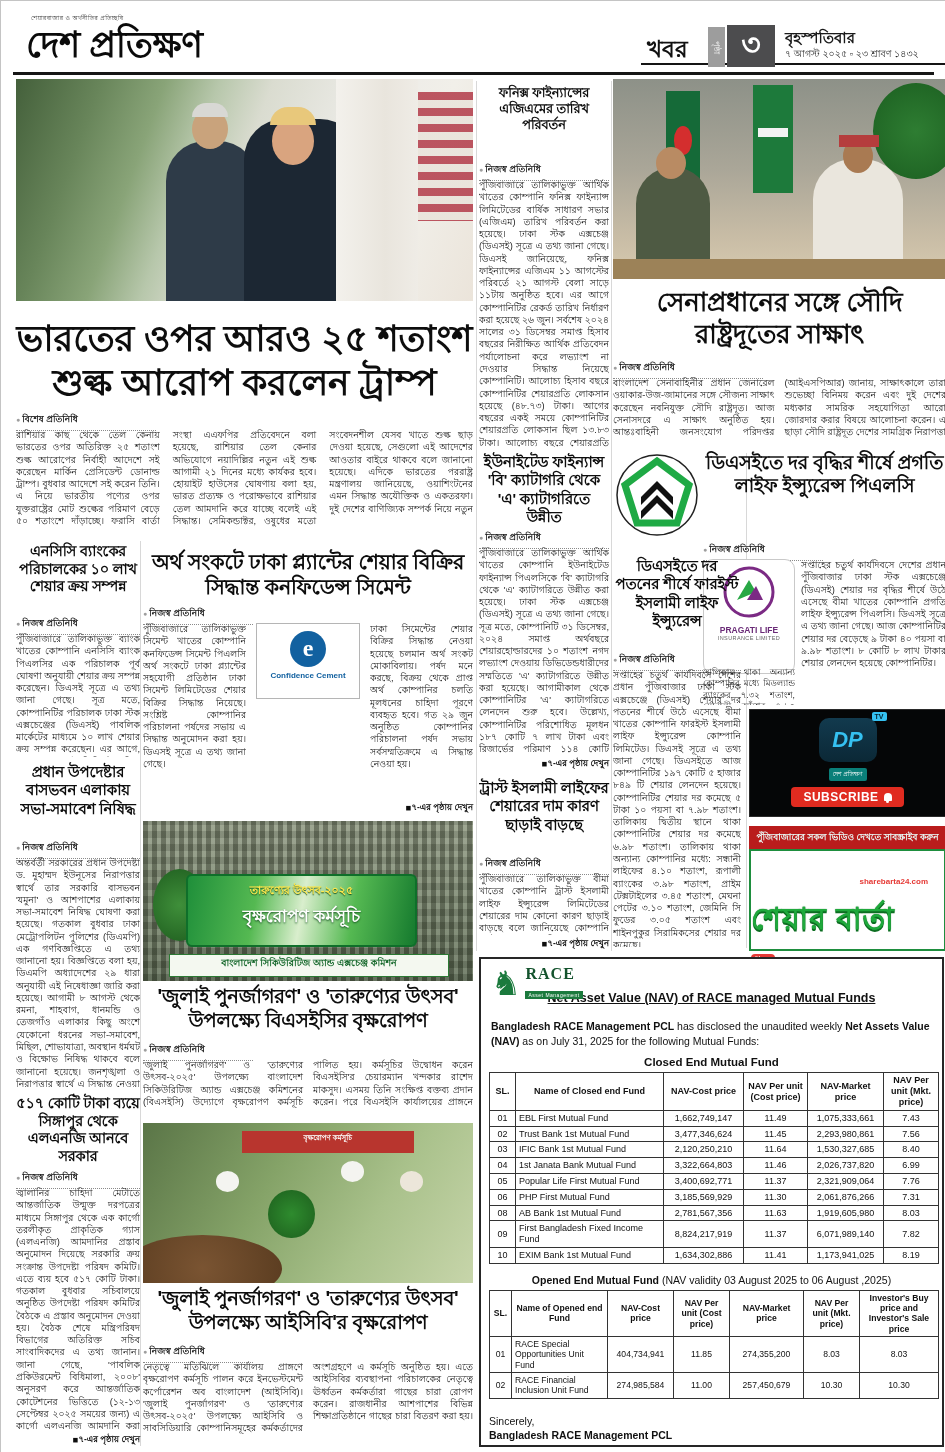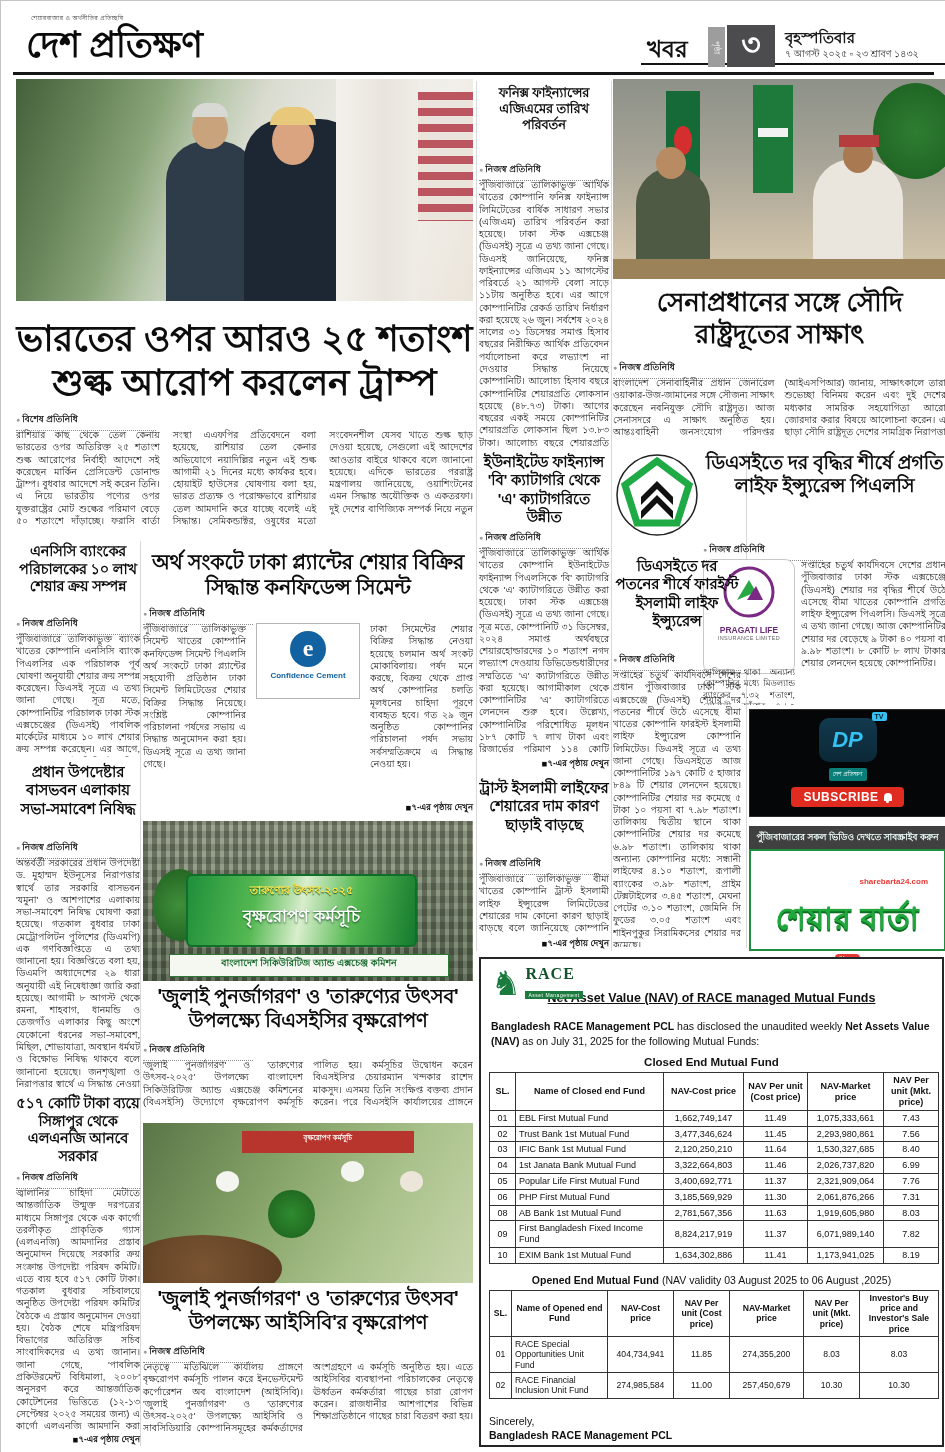--- a/index.html
+++ b/index.html
@@ -53,21 +53,21 @@
   
   .dptv{background:#050607;border:1px solid #2a2a2a;text-align:center;box-sizing:border-box;}
   .dp-badge{width:58px;height:44px;border-radius:10px;background:linear-gradient(180deg,#123a4e,#0b2836);margin:8px auto 0;position:relative;}
   .dp-txt{color:#35c1f1;font-weight:900;font-size:22px;font-style:italic;line-height:44px;}
   .dp-tv{position:absolute;top:-6px;right:-10px;background:#35c1f1;color:#04222e;font-size:7px;font-weight:900;padding:1px 3px;border-radius:2px;}
   .dp-paper{display:inline-block;background:#0a7f79;color:#fff;font-size:6px;padding:1px 4px;border-radius:2px;margin-top:2px;}
   .sub-btn{display:inline-flex;align-items:center;gap:5px;background:#e02b20;color:#fff;font-weight:800;font-size:12px;padding:3px 12px;border-radius:4px;margin-top:6px;letter-spacing:.5px;}
   .bell{display:inline-block;width:8px;height:8px;background:#fff;border-radius:50% 50% 10% 10%;position:relative;}
   .bell::after{content:"";position:absolute;left:2.5px;bottom:-2px;width:3px;height:3px;background:#fff;border-radius:50%;}
   .dp-tag{color:#eafaf7;font-size:9px;font-weight:700;margin-top:7px;}
-  .sharebarta{background:#fff;border:2px solid #1e8e3e;box-sizing:border-box;text-align:center;position:relative;}
+  .sharebarta{background:#fff;border:2px solid #1e8e3e;box-sizing:border-box;position:relative;}
   .sb-url{position:absolute;top:26px;right:16px;color:#e53935;font-size:8px;font-weight:800;}
   .sb-title{margin-top:44px;font-size:30px;font-weight:900;color:#1fa93c;text-shadow:0 0 1px #0d6e22,0 2px 0 #0d6e22;letter-spacing:1px;}
   .sb-badge{display:inline-block;background:#e53935;color:#fff;font-size:5px;border-radius:8px;padding:1px 4px;margin-top:2px;}
   
   .race-box{border:2px solid #262626;background:#fff;box-sizing:border-box;font-family:"Liberation Sans",sans-serif;}
   .race-title{font-size:12.5px;font-weight:800;text-decoration:underline;text-align:center;color:#111;}
   .race-intro{font-size:10.5px;line-height:1.4;color:#111;}
   .tbl-title{font-size:11.5px;font-weight:800;text-align:center;color:#111;}
   .navtable{border-collapse:collapse;table-layout:fixed;width:449px;font-size:9px;color:#111;}
   .navtable th,.navtable td{border:1px solid #333;padding:2px 3px;text-align:center;vertical-align:middle;line-height:1.2;overflow:hidden;}
@@ -226,21 +226,21 @@
     <div class="dp-badge">
       <span class="dp-txt">DP</span>
       <span class="dp-tv">TV</span>
     </div>
     <div><span class="dp-paper">দেশ প্রতিক্ষণ</span></div>
     <div class="sub-btn">
       <span>SUBSCRIBE</span>
       <span class="bell"></span>
     </div>
   </div>
-  <div class="abs dp-tag" style="left:748px;top:818px;width:197px;text-align:center;background:#404040;padding:4px 0 6px;">পুঁজিবাজারের সকল ভিডিও দেখতে সাবস্ক্রাইব করুন</div>
+  <div class="abs dp-tag" style="left:748px;top:818px;width:197px;text-align:center;background:#b91c1c;padding:4px 0 6px;">পুঁজিবাজারের সকল ভিডিও দেখতে সাবস্ক্রাইব করুন</div>
 
   <div class="abs sharebarta" style="left:748px;top:848px;width:197px;height:102px;">
     <div class="sb-url">sharebarta24.com</div>
     <div class="sb-title">শেয়ার বার্তা</div>
     <span class="sb-badge">24.com</span>
   </div>
 
   <div class="abs race-box" style="left:478px;top:956px;width:465px;height:490px;padding:8px;">
     <div style="position:absolute;left:10px;top:6px;display:flex;align-items:center;gap:4px;">
       <span class="knight">♞</span>

